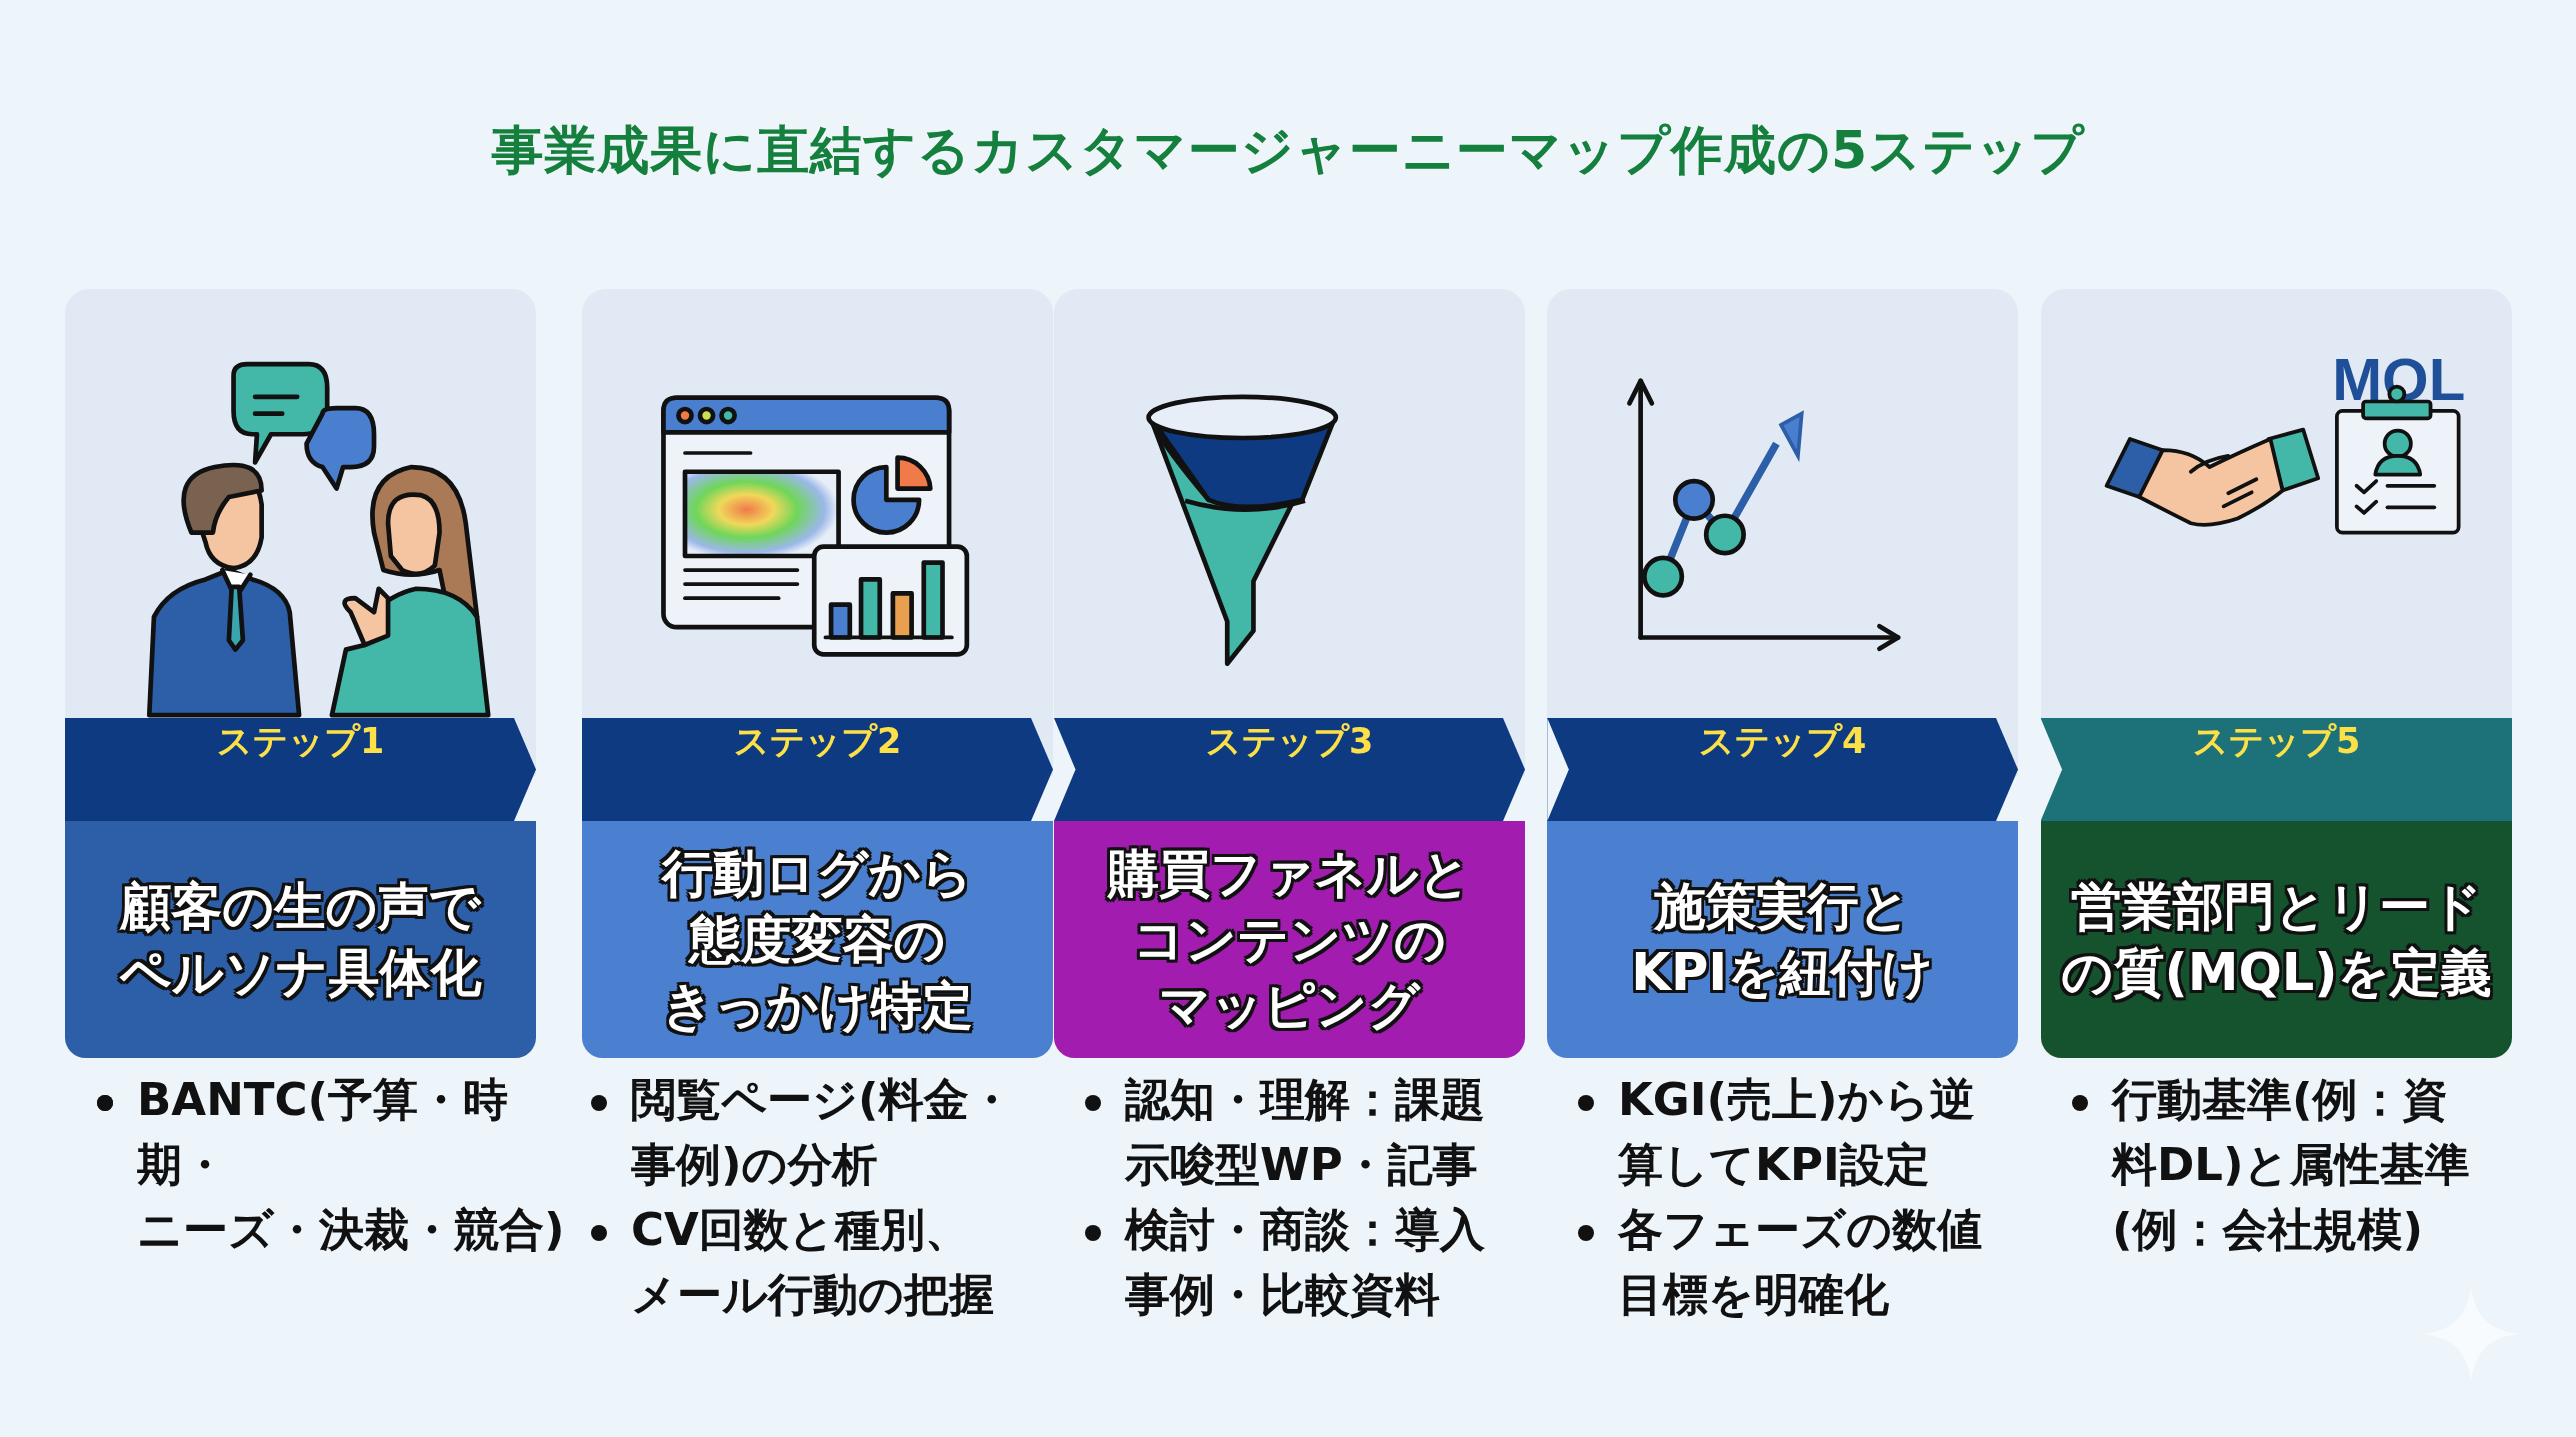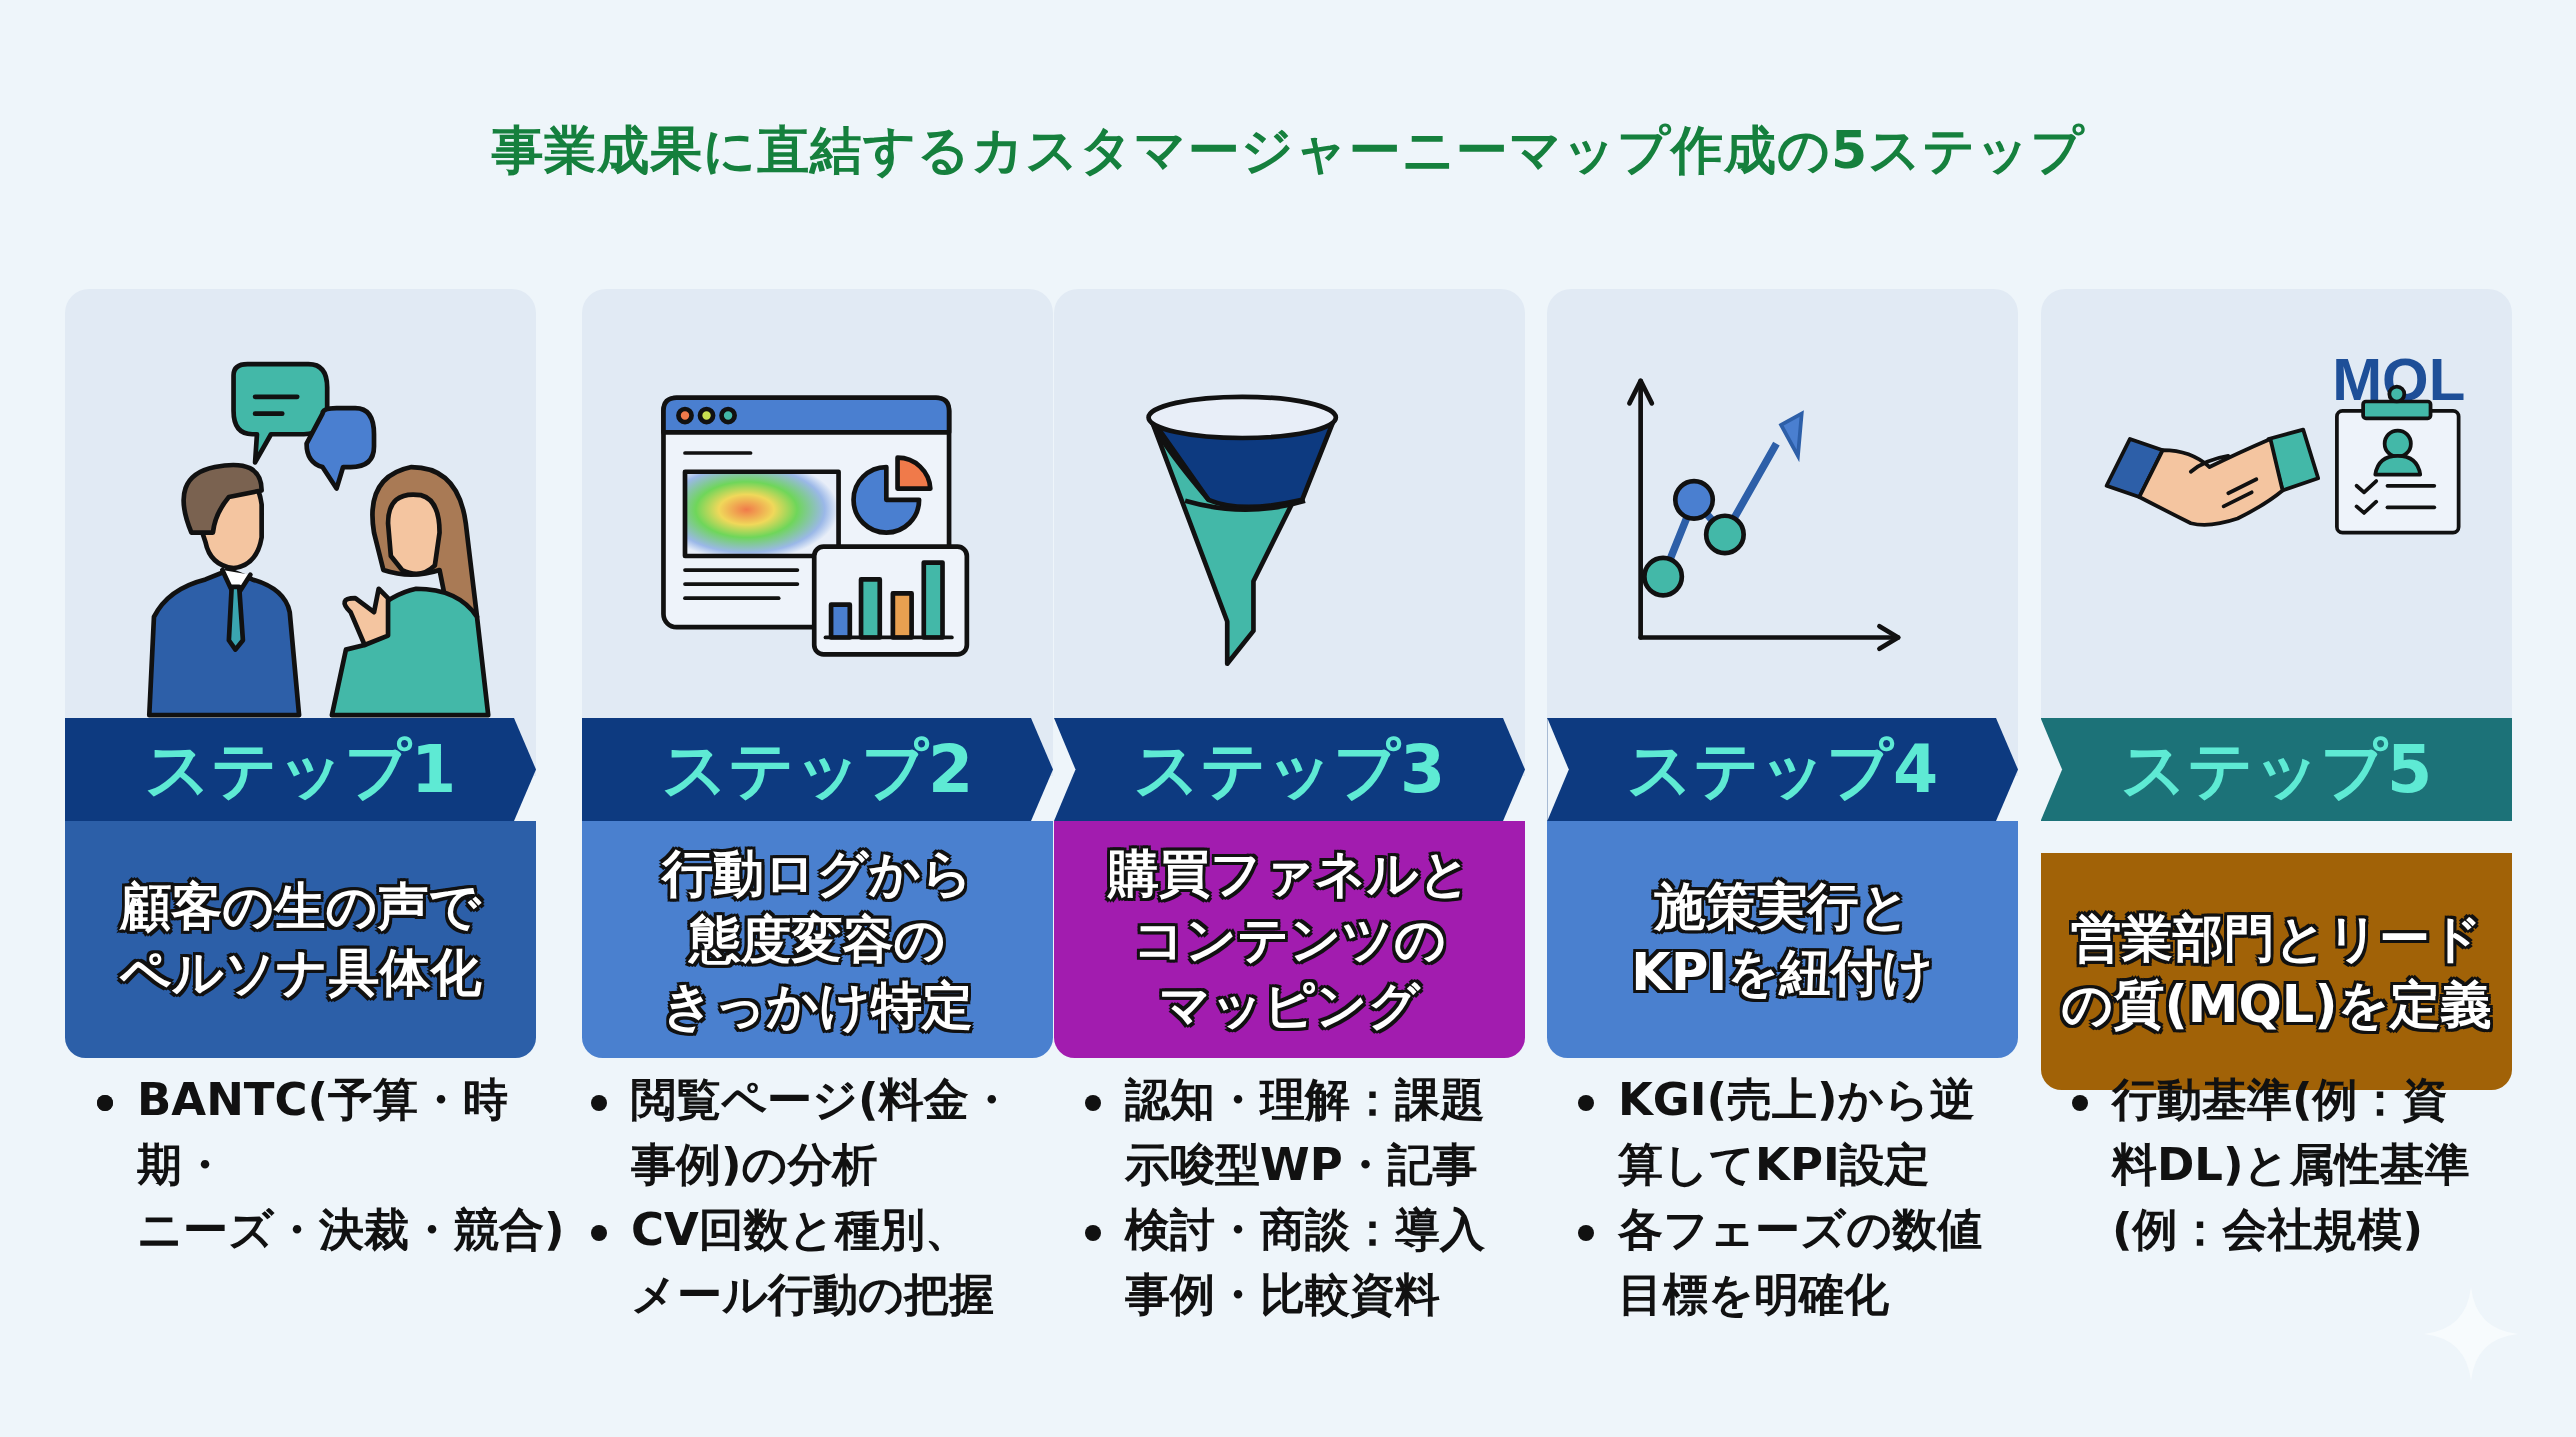--- a/index.html
+++ b/index.html
@@ -17,23 +17,23 @@
   .panel {
     position:absolute; top:289px; width:471px; height:768px;
   }
   .panel .illus {
     position:absolute; left:0; top:0; width:471px; height:487px;
     background:#e1eaf4; border-radius:24px 24px 0 0;
   }
   .panel .illus svg { position:absolute; left:0; top:0; width:471px; height:431px; }
   .panel .head {
     position:absolute; left:0; top:429px; width:471px; height:103px;
-    background:#0d3a80; color:#5eead4;
-    display:flex; align-items:center; justify-content:center;
-    font-size:65px; font-weight:bold;
+    background:#0d3a80; color:#fde047;
+    display:flex; align-items:flex-start; justify-content:center;
+    font-size:35px; font-weight:bold;
   }
   .panel .head.arrow { clip-path:polygon(0 0, 449px 0, 471px 50%, 449px 100%, 0 100%); }
   .panel .notch {
     position:absolute; left:-23.4px; top:429px; width:23.4px; height:103px;
   }
   .panel .desc {
     position:absolute; left:0; top:532px; width:471px; height:237px;
     border-radius:0 0 20.6px 20.6px;
     display:flex; align-items:center; justify-content:center; text-align:center;
     font-size:51px; font-weight:bold; color:#fff; line-height:66px;
@@ -199,21 +199,21 @@
         <path d="M105 222 L130 172 Q160 172 180 190 Q210 175 245 160 L258 215 Q240 230 210 245 Q180 255 160 250 Q130 235 105 222 Z" fill="#f4c5a0"></path>
         <path d="M160 195 Q175 182 200 178" fill="none"></path>
         <path d="M200 218 L230 203 M195 232 L225 217" fill="none"></path>
       </g>
     </svg>
   </div>
   <div class="notch"></div>
   <div class="head" style="background:#1c7278;">
     <span>ステップ5</span>
   </div>
-  <div class="desc" style="background:#a16207;margin-top:32px;">営業部門とリード
+  <div class="desc" style="background:#14532d;">営業部門とリード
 の質(MQL)を定義</div>
 </div>
 
 <svg style="position:absolute;left:0;top:0;width:2576px;height:1438px;pointer-events:none;" viewBox="0 0 2752 1536" width="2576" height="1438">
   <polygon points="598,767 621,822 598,877" fill="#eef5fa"></polygon>
   <polygon points="1126,767 1149,822 1126,877" fill="#eef5fa"></polygon>
   <polygon points="1653,767 1676,822 1653,877" fill="#eef5fa"></polygon>
   <polygon points="2180,767 2203,822 2180,877" fill="#eef5fa"></polygon>
 </svg>
 

